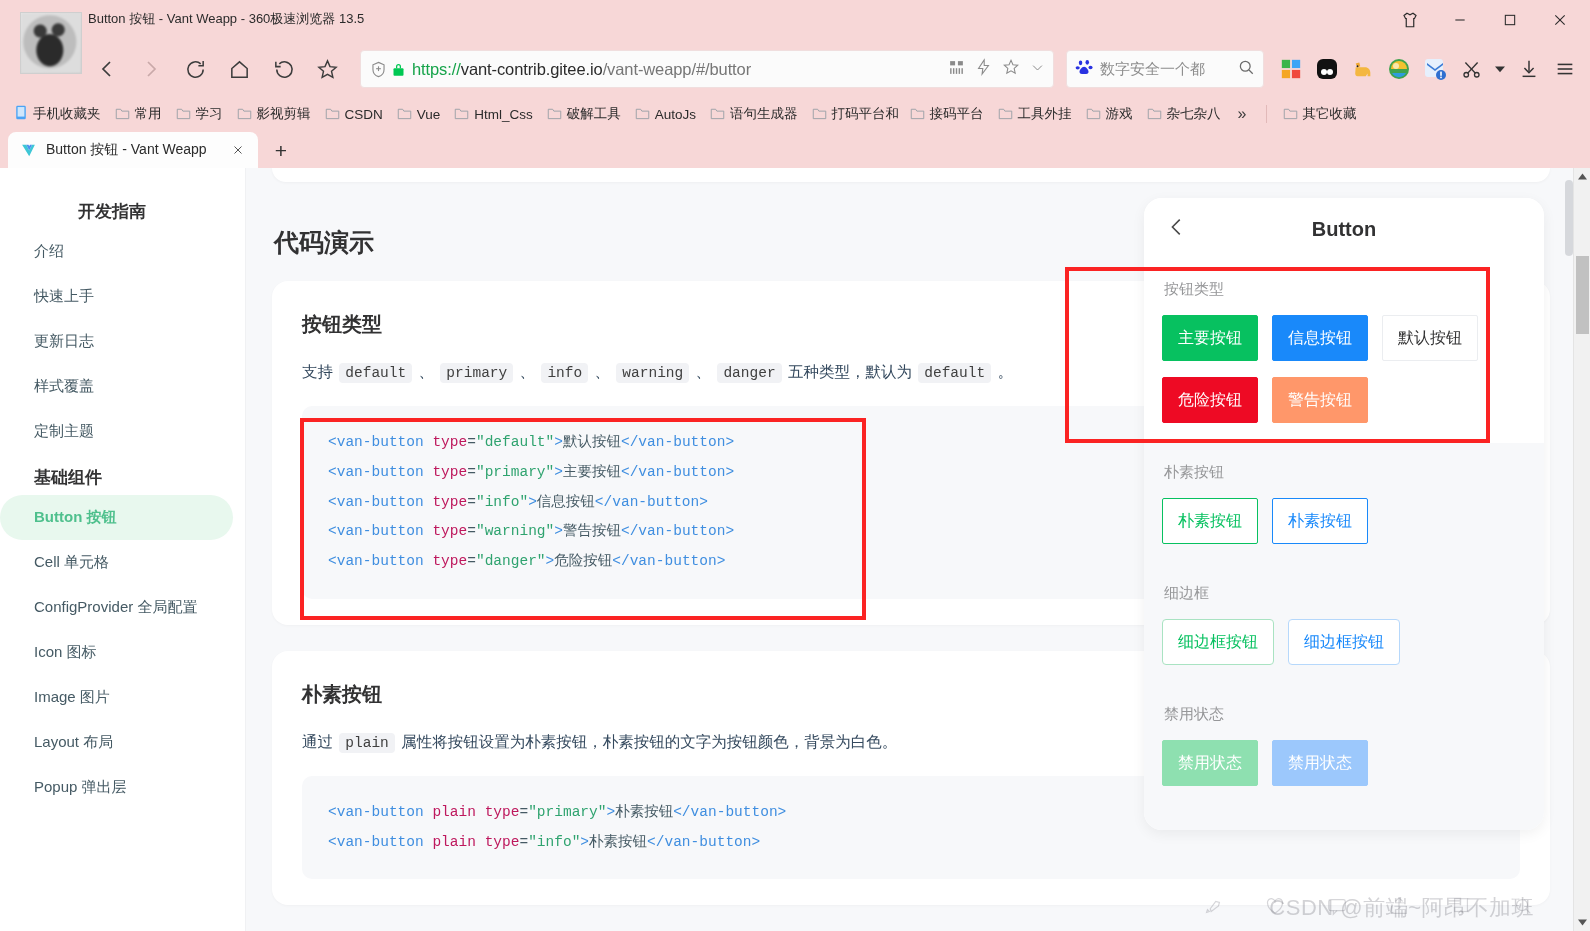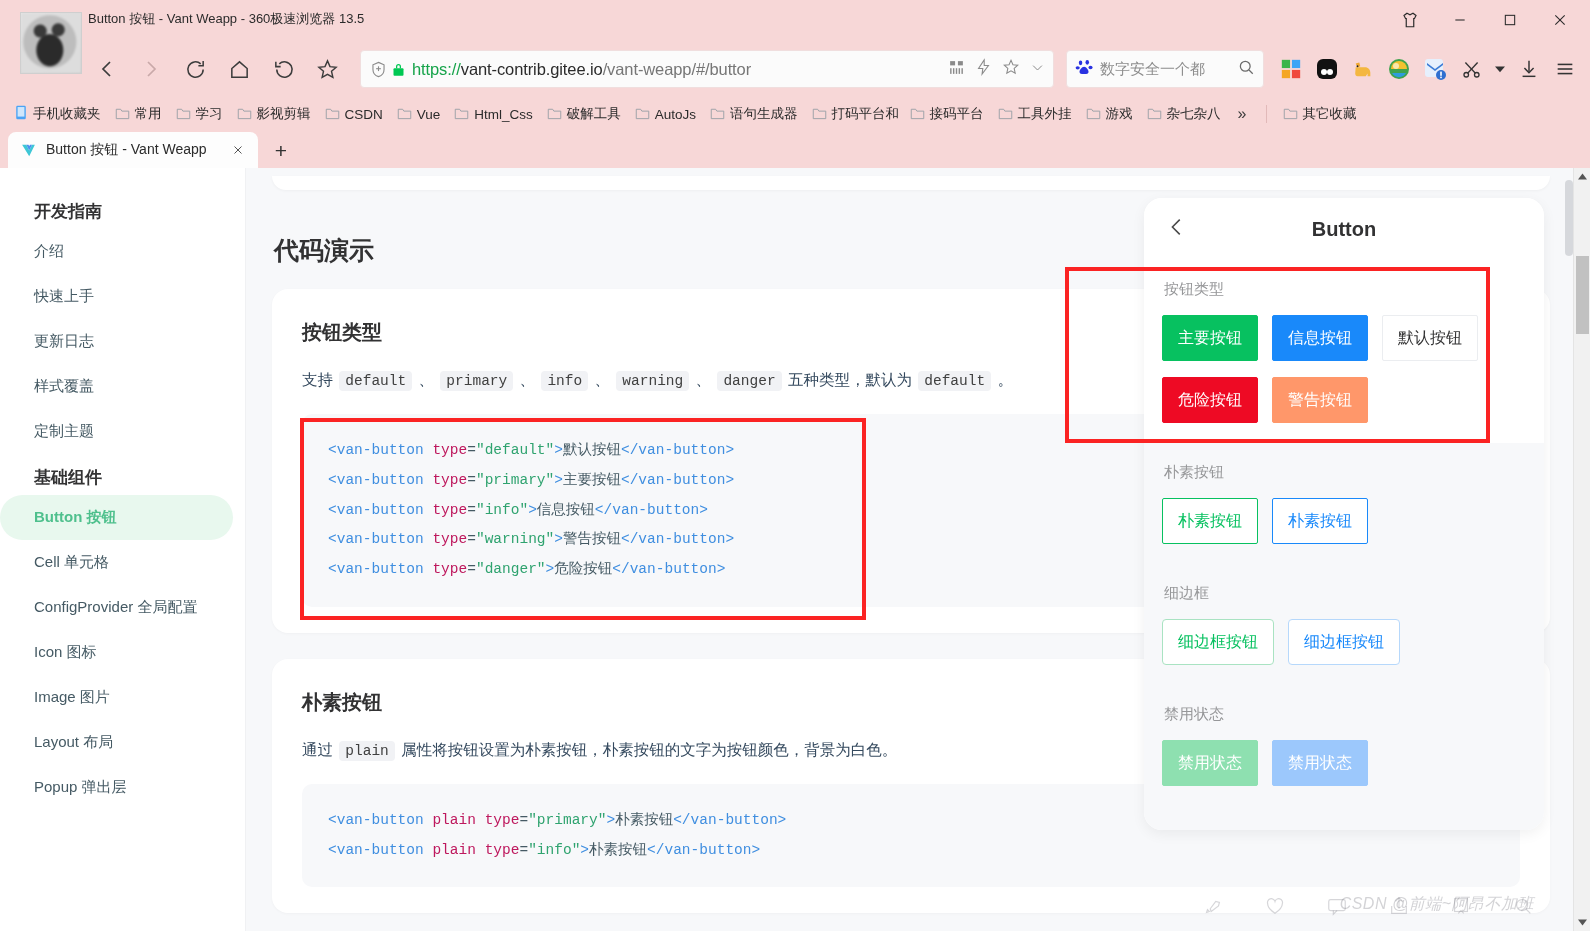--- a/index.html
+++ b/index.html
@@ -105,31 +105,31 @@
 
   
   .sidebar {
     width: 246px; height: 100%; background: #fff; flex: none;
     padding: 26px 0 0 0; border-right: 1px solid #f0f1f3; position: relative;
   }
   .side-group-title {
     font-size: 17px; font-weight: bold; color: #323233;
     padding: 6px 0 6px 34px; margin-top: 6px;
   }
-  .side-group-title:first-child { margin-top: 0; }
+  .side-group-title:first-child { margin-top: 0; margin-left: 44px; }
   .side-item {
     font-size: 15px; color: #455a64; padding: 13px 0 13px 34px;
     border-radius: 999px; margin-right: 12px; white-space: nowrap;
   }
   .side-item.active { background: #e8f8ee; color: #4fc08d; font-weight: 600; }
 
   
   .doc {
     flex: 1; height: 100%; overflow: hidden; position: relative;
-    padding: 8px 0 0 0;
+    padding: 0 0 0 0;
   }
   .doc-inner { padding: 0 40px 0 26px; }
   .card-cut {
     background: #fff; border-radius: 0 0 16px 16px;
     height: 14px; margin: 0 0 0 0; box-shadow: 0 1px 3px rgba(0,0,0,.04);
   }
   .doc-h1 { font-size: 25px; font-weight: 600; color: #323233; margin: 44px 0 22px 2px; }
   .sec-card {
     background: #fff; border-radius: 16px; padding: 30px 30px 26px 30px; margin-bottom: 26px;
     box-shadow: 0 1px 3px rgba(0,0,0,.03);
@@ -201,24 +201,23 @@
   .sb-arrow { height: 17px; display:flex; align-items:center; justify-content:center; color:#555; font-size: 9px; }
   .sb-thumb { position: absolute; left: 2px; width: 13px; background: #c1c1c1; border-radius: 0; }
   .sb-inner {
     position: absolute; right: 17px; top: 180px; width: 8px; height: 730px;
     background: transparent;
   }
   .sb-inner .thumb { position: absolute; top: 0; width: 8px; height: 76px; background: #d6d8dc; border-radius: 4px; }
 
   
   .watermark {
-    position: absolute; right: 56px; bottom: 16px; z-index: 60;
-    font-size: 16px; color: rgba(120,120,130,.33); white-space: nowrap;
+    position: absolute; right: 56px; bottom: 8px; z-index: 60;
+    font-size: 22px; color: rgba(120,120,130,.33); white-space: nowrap;
     letter-spacing: .5px;
-    font-style: italic;
   }
   .wm-icons {
     position: absolute; right: 56px; bottom: 10px; display: flex; gap: 40px; z-index: 59;
     color: rgba(120,120,130,.30);
   }
 </style>
 </head>
 <body>
 
 <div class="app">

